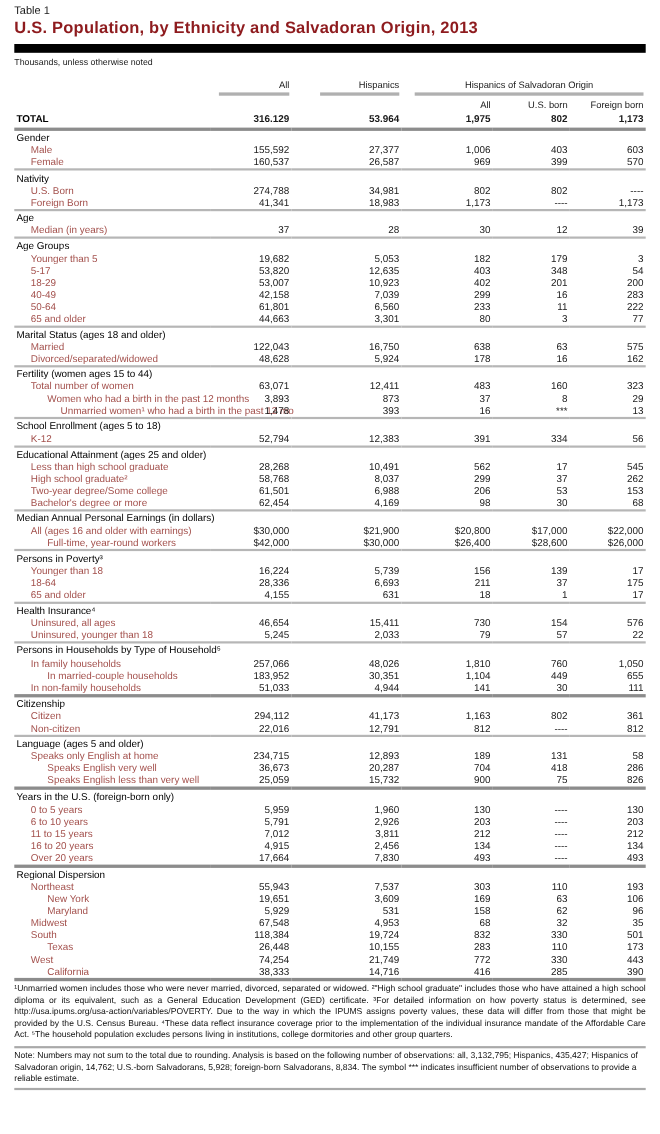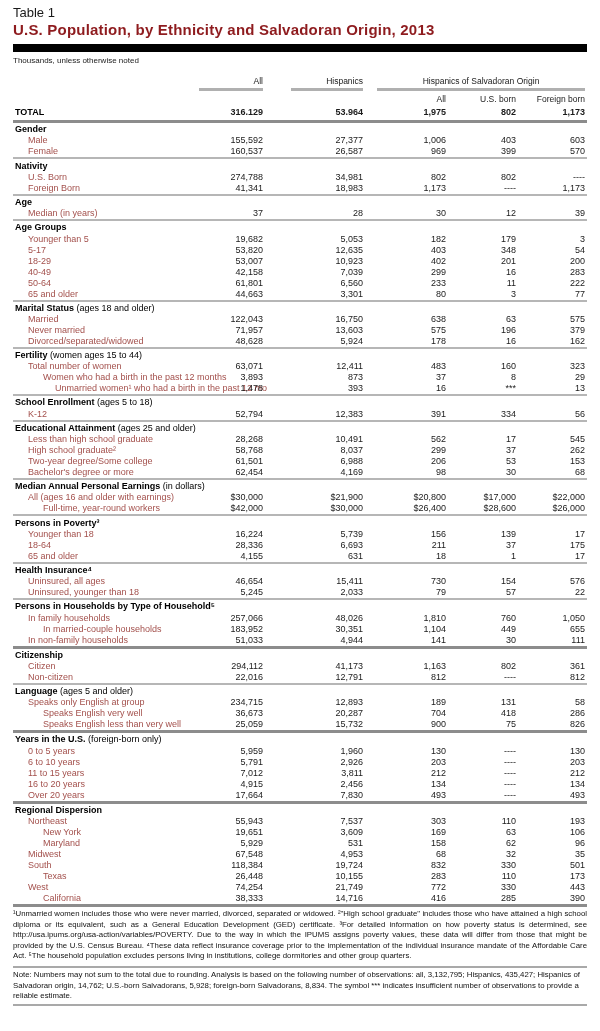--- a/index.html
+++ b/index.html
@@ -1,40 +1,40 @@
 <!DOCTYPE html>
 <html><head>
 <meta charset="utf-8">
 <style>
   html,body{margin:0;padding:0;background:#ffffff;}
   body{width:600px;height:1031px;overflow:hidden;font-family:"Liberation Sans",sans-serif;color:#000;}
   .page{padding:3px 13px 6px 13px;}
 
-  .table-number{font-size:13px;color:#1a1a1a;margin:2px 0 1px 0;}
+  .table-number{font-size:10px;color:#1a1a1a;margin:2px 0 1px 0;}
   .title{font-size:15px;font-weight:bold;color:#8e1b1e;margin:0 0 6px 0;letter-spacing:0.2px;}
   .black-bar{height:8px;background:#000;margin:0 0 4px 0;}
   .units{font-size:8px;color:#1a1a1a;margin:1px 0 10px 0;}
 
   table{width:100%;border-collapse:collapse;table-layout:fixed;border-bottom:3px solid #8c8c8c;}
   col.c-label{width:178px;} col.c1{width:74px;} col.c2{width:100px;} col.c3{width:83px;} col.c4{width:70px;} col.c5{width:69px;}
 
   thead th{font-weight:normal;font-size:8.5px;color:#1a1a1a;padding:0 2px 0 0;vertical-align:bottom;}
   th.h-all span{display:block;text-align:right;border-bottom:3px solid #b0b0b0;margin-left:8px;padding:1px 0 2px 0;}
   th.h-hisp span{display:block;text-align:right;border-bottom:3px solid #b0b0b0;margin-left:26px;padding:1px 0 2px 0;}
   th.h-group span{display:block;text-align:center;border-bottom:3px solid #b0b0b0;margin-left:12px;padding:1px 0 2px 0;}
   tr.sub-hdr th{text-align:right;padding:3px 2px 2px 0;}
 
   td{font-size:9px;line-height:9px;padding:1px 2px 1px 0;vertical-align:bottom;}
   tr.total-row td{font-weight:bold;border-bottom:3px solid #8c8c8c;padding:2px 2px 3px 0;}
   tr.total-row td.lbl0{color:#000;padding-left:2px;white-space:nowrap;margin-top:22px;}
   td.num{text-align:right;color:#1a1a1a;white-space:nowrap;}
 
   tr.sec-row td{border-top:2px solid #b6b6b6;padding:2.2px 0 1.2px 2px;color:#000;white-space:nowrap;}
   tr.sec-row.heavy td{border-top:3px solid #8c8c8c;}
-  .sec-title{font-weight:bold;font-size:9px;text-align:center;}
+  .sec-title{font-weight:normal;font-size:9px;text-align:center;}
   .sec-note{font-weight:normal;font-size:9px;}
 
   td.lbl{color:#a3504c;white-space:nowrap;overflow:visible;}
   td.lbl.ind1{padding-left:15px;margin-top:25px;}
   td.lbl.ind2{padding-left:30px;}
   td.lbl.ind3{padding-left:42px;}
 
   .footnotes{font-size:7.8px;line-height:10.6px;color:#111;margin-top:2px;text-align:justify;}
   .note-block{font-size:7.8px;line-height:10.6px;color:#111;margin-top:4px;padding:2px 0 2px 0;border-top:2px solid #a9a9a9;border-bottom:2px solid #a9a9a9;text-align:left;}
 </style>
@@ -193,28 +193,20 @@
         </tr>
         <tr>
           <td class="lbl ind1">Married</td>
           <td class="num">122,043</td>
           <td class="num">16,750</td>
           <td class="num">638</td>
           <td class="num">63</td>
           <td class="num">575</td>
         </tr>
         <tr>
-          <td class="lbl ind1">Never married</td>
-          <td class="num">71,957</td>
-          <td class="num">13,603</td>
-          <td class="num">575</td>
-          <td class="num">196</td>
-          <td class="num">379</td>
-        </tr>
-        <tr>
           <td class="lbl ind1">Divorced/separated/widowed</td>
           <td class="num">48,628</td>
           <td class="num">5,924</td>
           <td class="num">178</td>
           <td class="num">16</td>
           <td class="num">162</td>
         </tr>
         <tr class="sec-row">
           <td colspan="6"><span class="sec-title">Fertility</span><span class="sec-note"> (women ages 15 to 44)</span></td>
         </tr>
@@ -396,21 +388,21 @@
           <td class="num">22,016</td>
           <td class="num">12,791</td>
           <td class="num">812</td>
           <td class="num">----</td>
           <td class="num">812</td>
         </tr>
         <tr class="sec-row">
           <td colspan="6"><span class="sec-title">Language</span><span class="sec-note"> (ages 5 and older)</span></td>
         </tr>
         <tr>
-          <td class="lbl ind1">Speaks only English at group</td>
+          <td class="lbl ind1">Speaks only English at home</td>
           <td class="num">234,715</td>
           <td class="num">12,893</td>
           <td class="num">189</td>
           <td class="num">131</td>
           <td class="num">58</td>
         </tr>
         <tr>
           <td class="lbl ind2">Speaks English very well</td>
           <td class="num">36,673</td>
           <td class="num">20,287</td>

